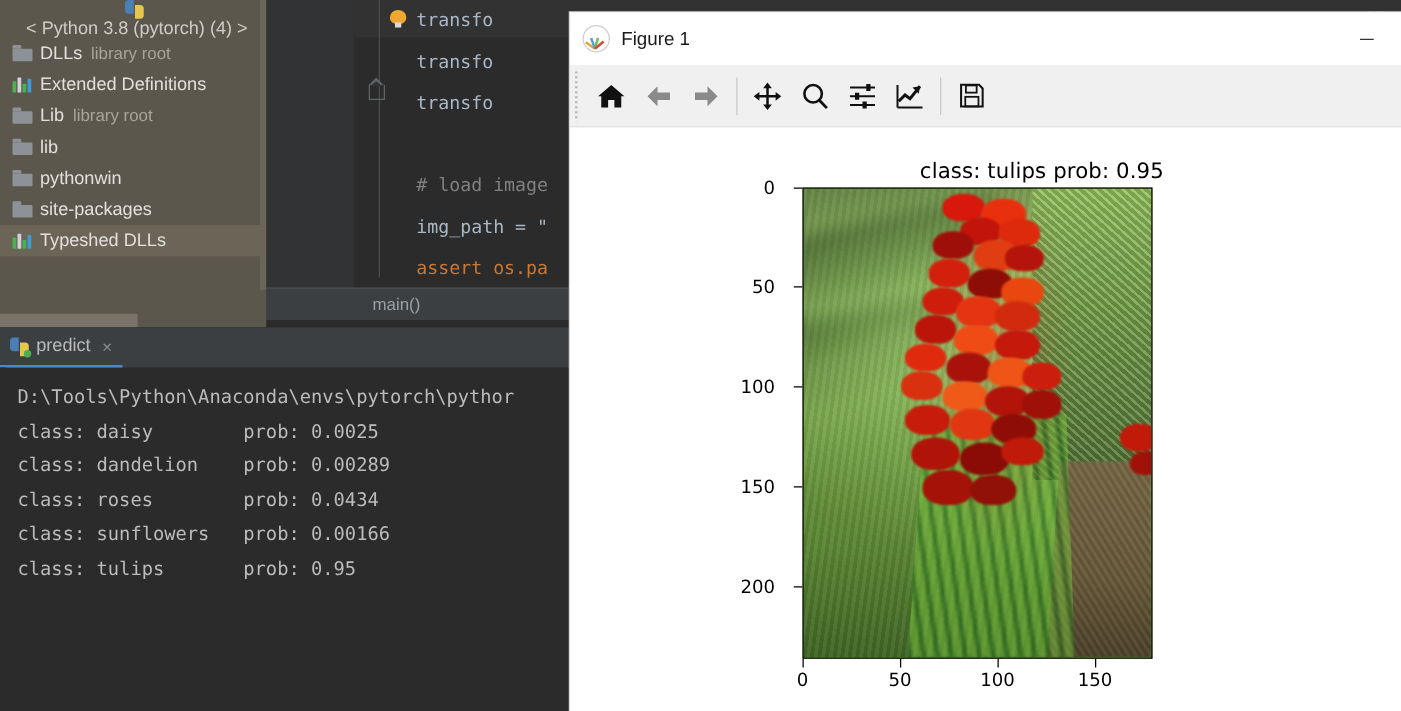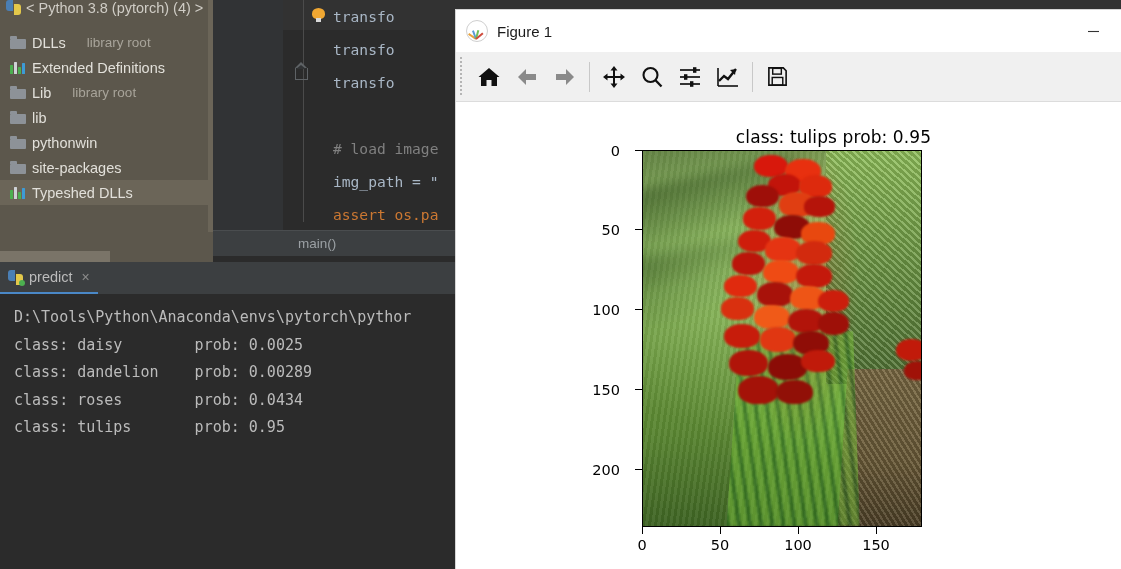--- a/index.html
+++ b/index.html
@@ -27,24 +27,26 @@
     position: absolute;
     left: 0; top: 0;
     width: 213px;
     height: 262px;
     background: #5c574c;
     overflow: hidden;
   }
   .sb-header {
     height: 30px;
     display: flex;
+    align-items: center;
     padding-left: 6px;
     color: #d0cdc6;
     font-size: 14.5px;
     box-sizing: border-box;
+    flex-direction: column;
   }
   .py-logo {
     width: 15px; height: 15px;
     margin-right: 5px;
     position: relative;
     flex: 0 0 auto;
   }
   .py-logo::before, .py-logo::after {
     content: "";
     position: absolute;
@@ -65,21 +67,21 @@
     display: flex;
     align-items: center;
     padding-left: 10px;
     font-size: 14.5px;
     color: #e2e0da;
     box-sizing: border-box;
     white-space: nowrap;
   }
   .sb-item .lbl-sub {
     color: #a8a49a;
-    margin-left: 21px;
+    margin-left: 7px;
     font-size: 13.5px;
   }
   .icon-folder {
     width: 16px; height: 13px;
     margin-right: 6px;
     position: relative;
     flex: 0 0 auto;
   }
   .icon-folder::before {
     content: "";
@@ -607,20 +609,21 @@
           </span>
         <span>predict</span>
         <span class="tab-close">×</span>
       </div>
     </div>
     <div class="console-body">
       <div class="console-line">D:\Tools\Python\Anaconda\envs\pytorch\pythor</div>
       <div class="console-line">class: daisy        prob: 0.0025</div>
       <div class="console-line">class: dandelion    prob: 0.00289</div>
       <div class="console-line">class: roses        prob: 0.0434</div>
+      <div class="console-line">class: sunflowers   prob: 0.00166</div>
       <div class="console-line">class: tulips       prob: 0.95</div>
     </div>
     <div class="console-gutter"></div>
 
   </div>
 
   <div class="figwin">
 
     <div class="fig-titlebar">
       <div class="fig-title-left">

